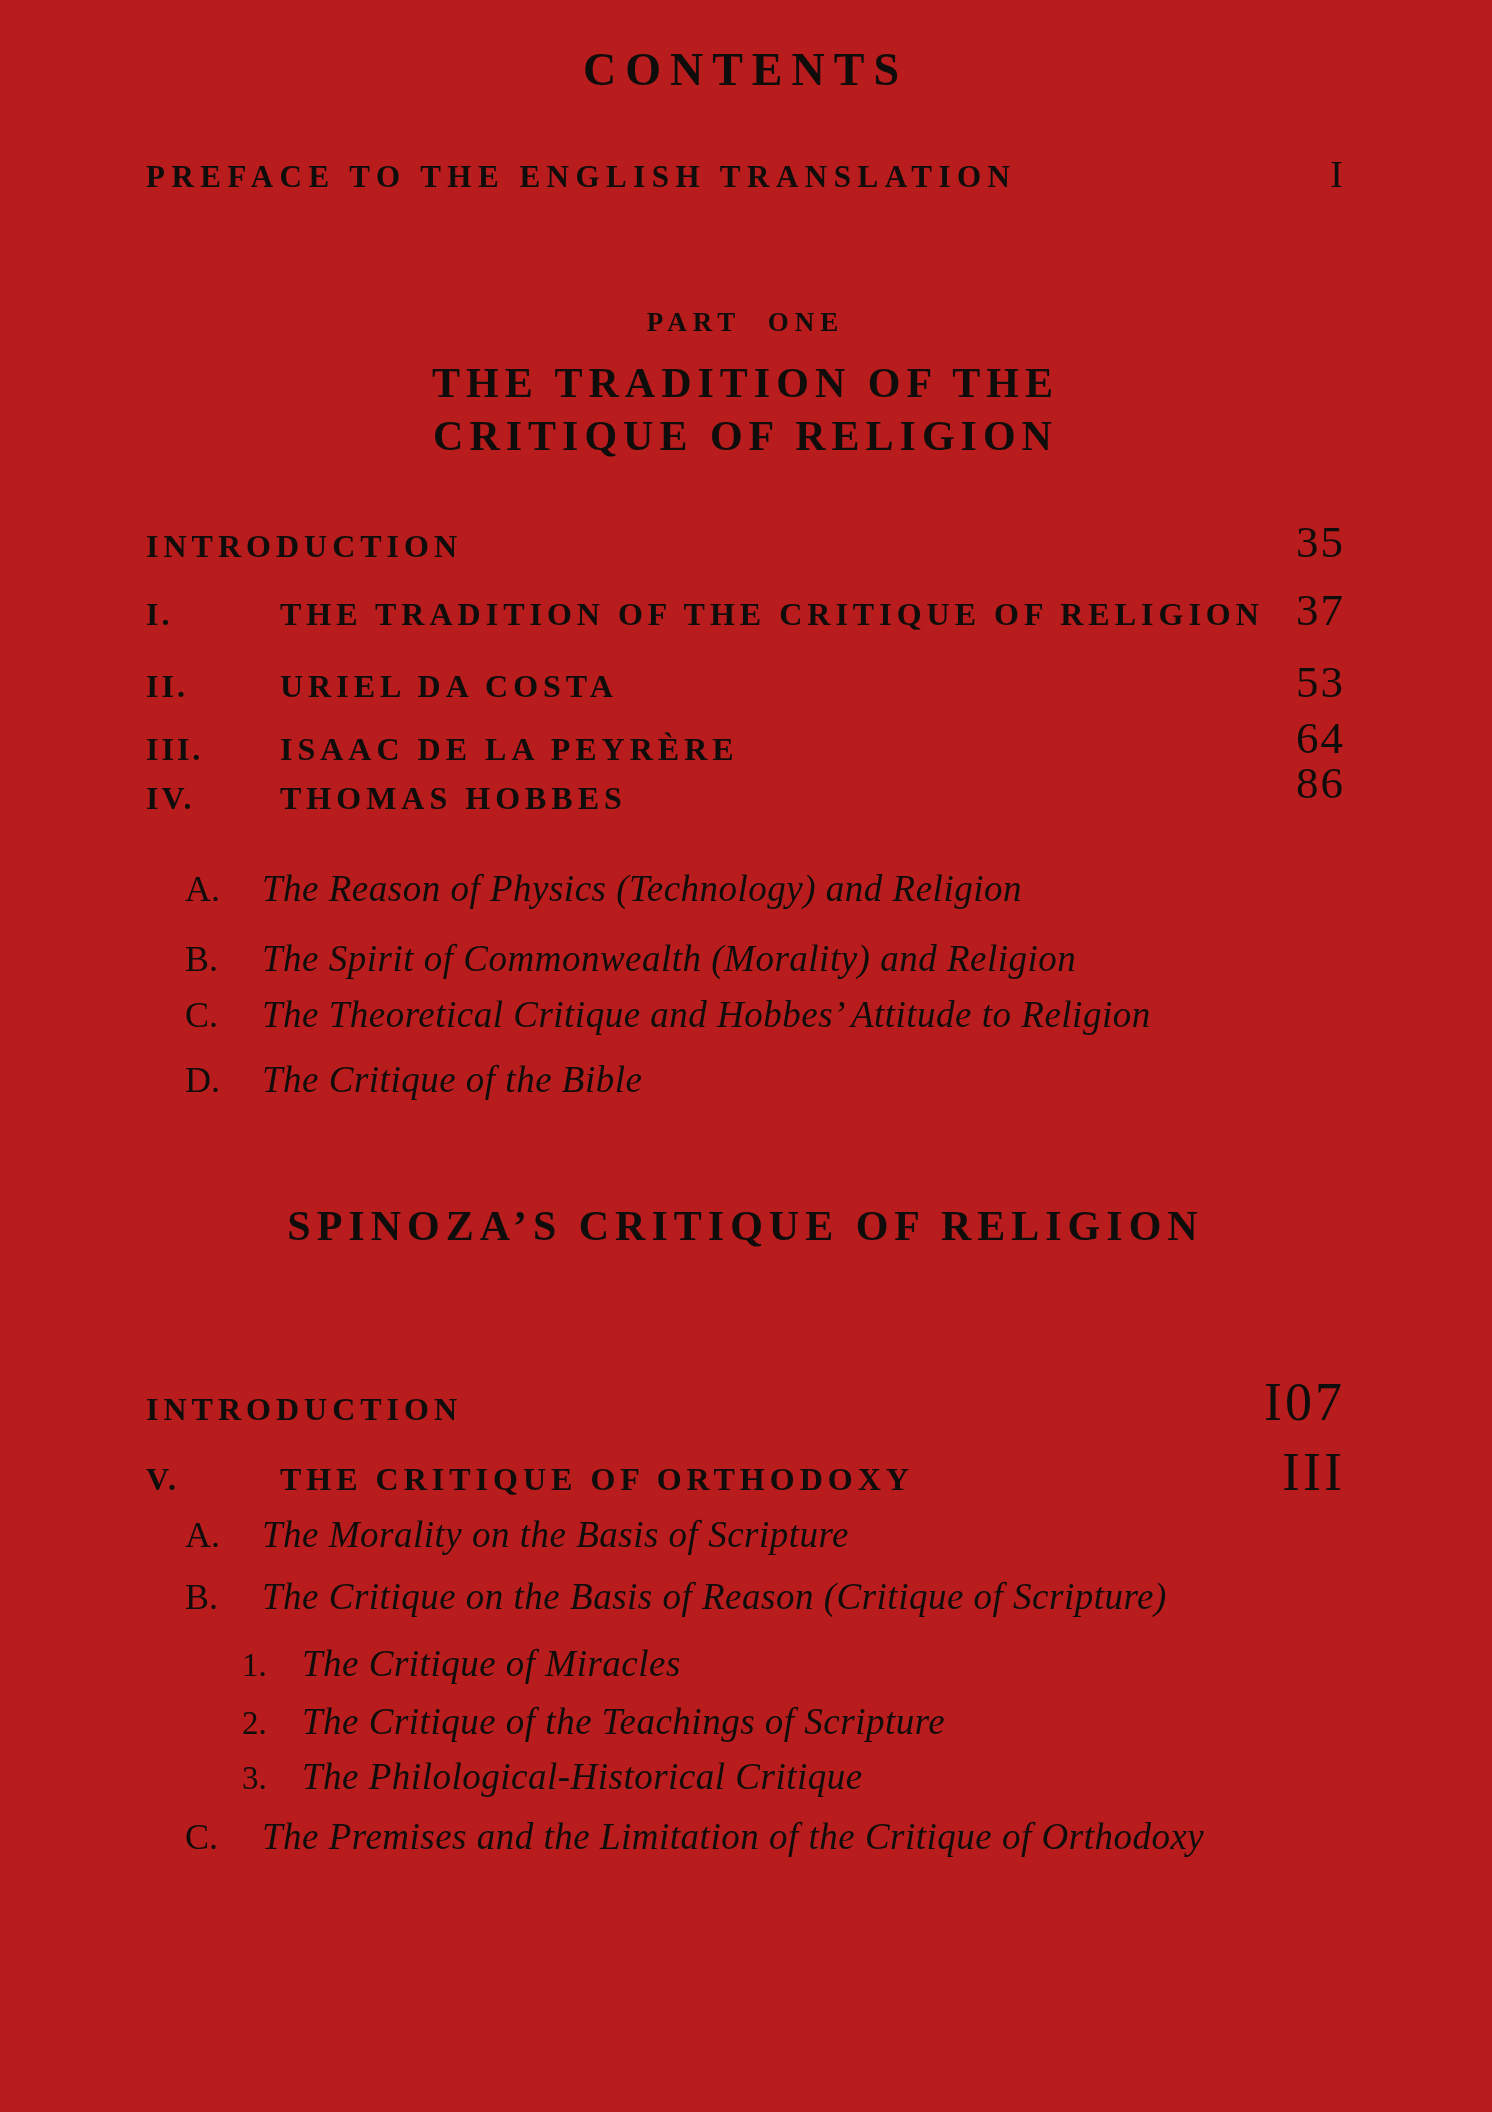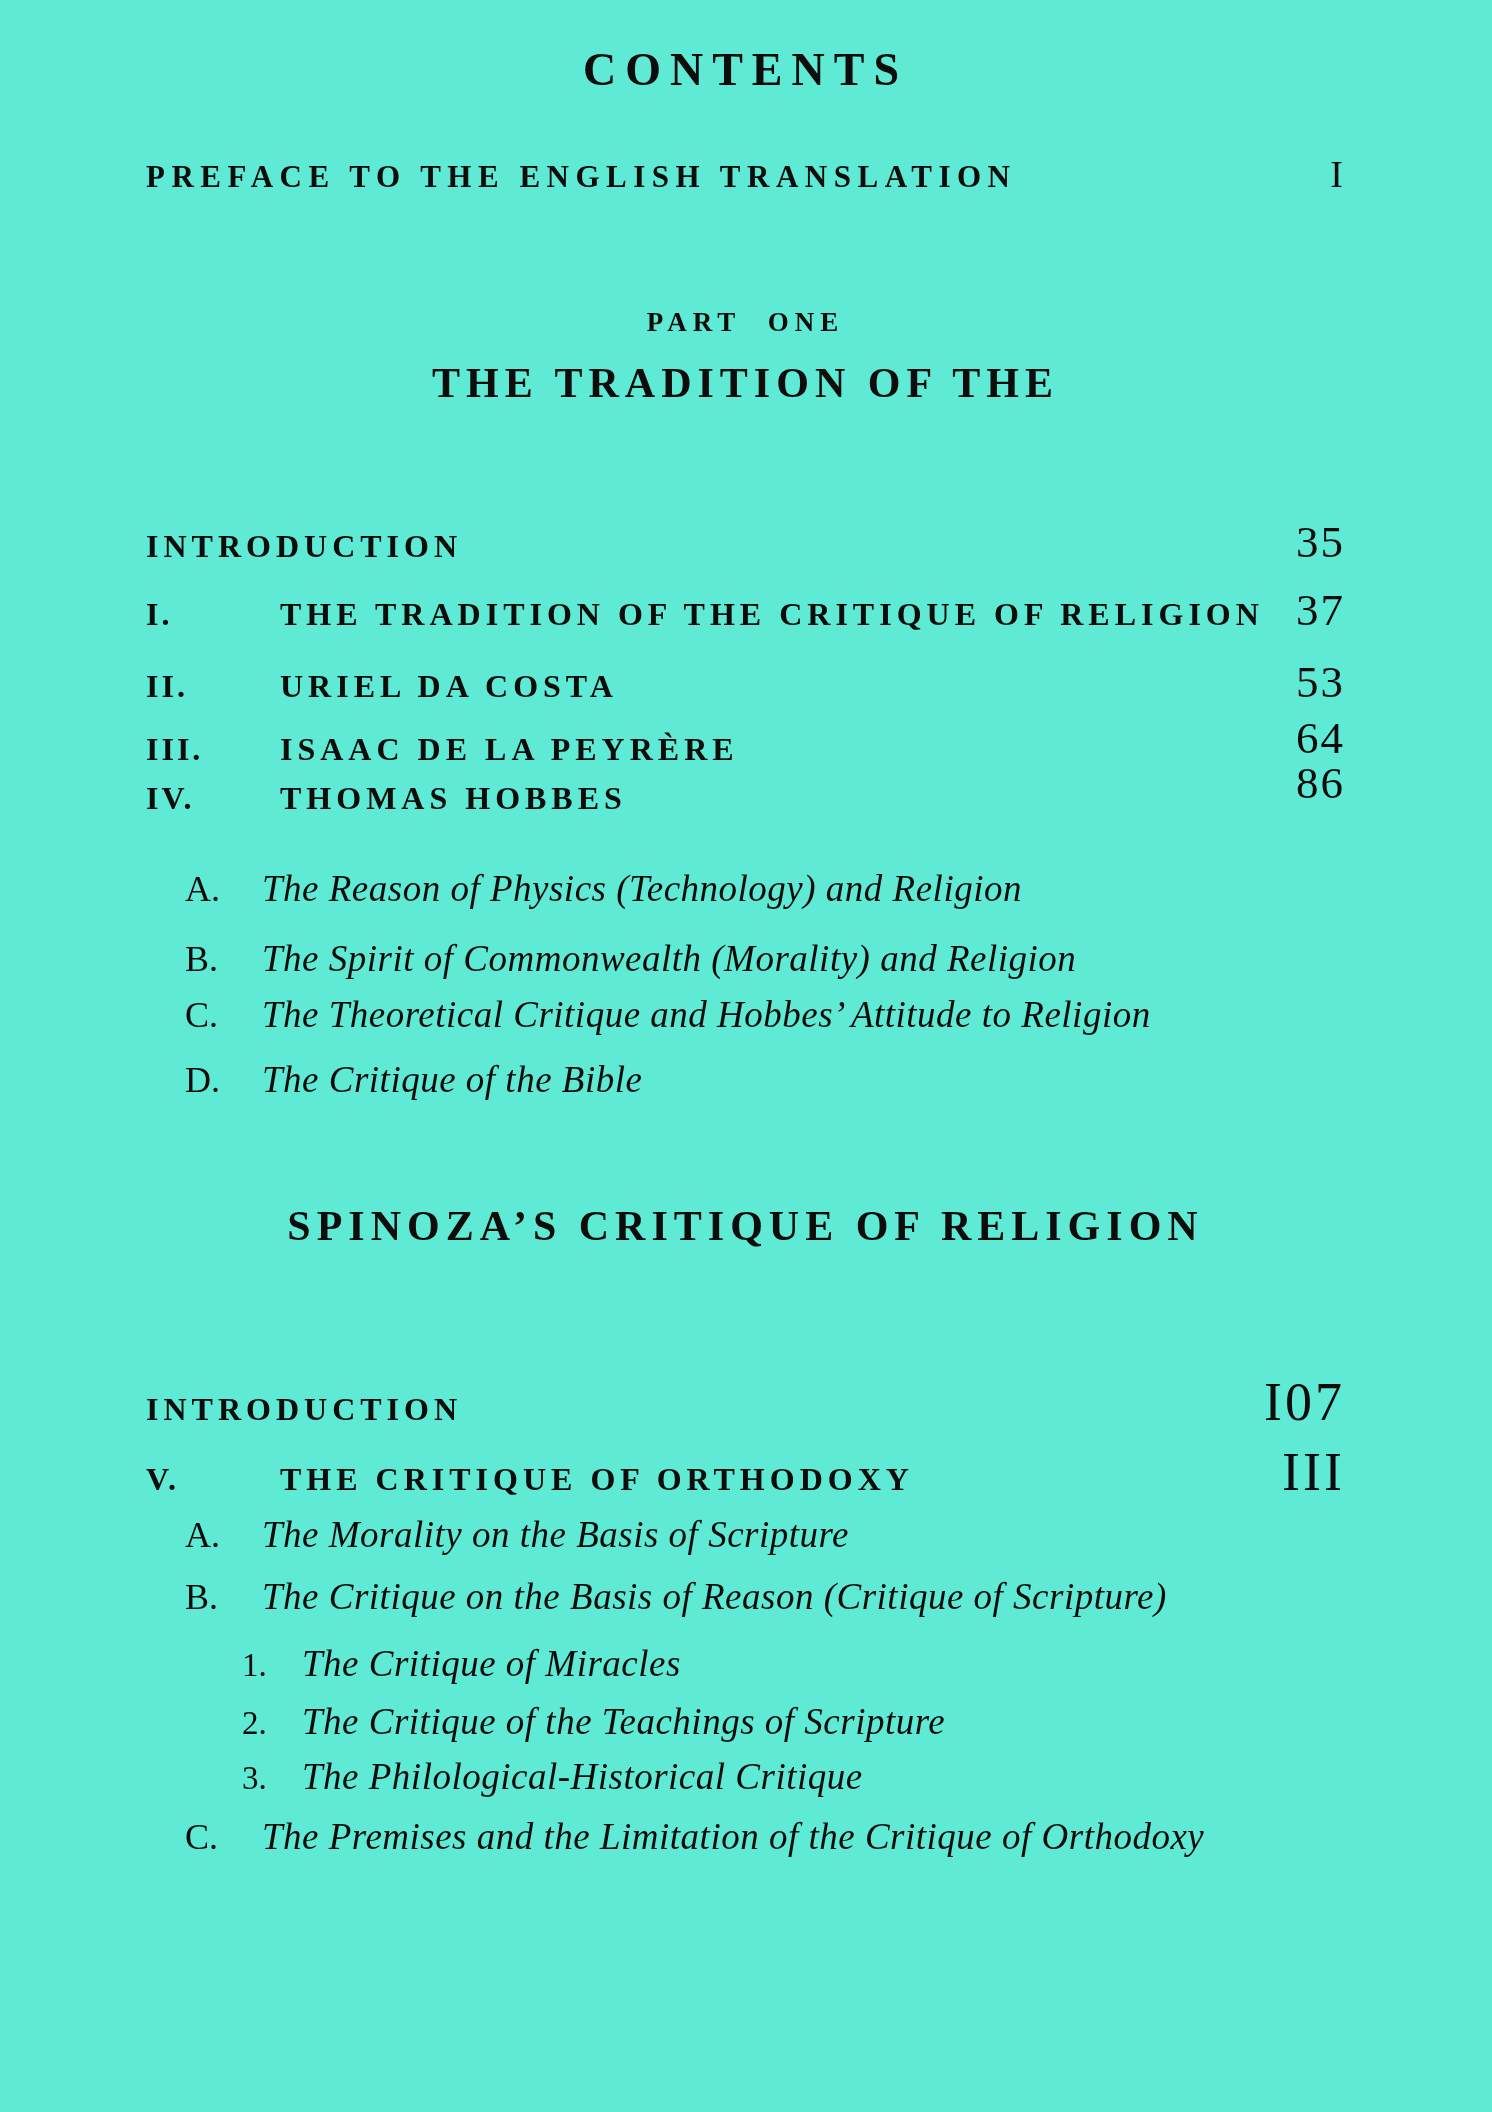--- a/index.html
+++ b/index.html
@@ -1,20 +1,20 @@
 <!DOCTYPE html>
 <html><head>
 <meta charset="utf-8">
 <style>
   html, body { margin: 0; padding: 0; background: #ffffff; }
   .page {
     position: relative;
     width: 1492px;
     height: 2112px;
-    background: #5eead4;
+    background: #b91c1c;
     font-family: "Liberation Serif", "DejaVu Serif", serif;
     color: #0e0d0b;
     overflow: hidden;
   }
   .centered {
     position: absolute;
     left: 146px;
     width: 1199px;
     text-align: center;
     white-space: nowrap;
@@ -140,20 +140,21 @@
 
   <div class="toc-row row-preface">
     <span class="caps preface-caps">PREFACE TO THE ENGLISH TRANSLATION</span>
     <span class="pageno pageno-sm">I</span>
   </div>
 
   <div class="centered kicker kicker-1">PART ONE</div>
 
   <div class="centered big-title big-title-1">
     <div>THE TRADITION OF THE</div>
+    <div>CRITIQUE OF RELIGION</div>
   </div>
 
   <div class="toc-row row-p1-intro">
     <span class="caps">INTRODUCTION</span>
     <span class="pageno">35</span>
   </div>
 
   <div class="toc-row row-p1-ch1">
     <span class="caps numeral-col">I.</span>
     <span class="caps">THE TRADITION OF THE CRITIQUE OF RELIGION</span>

